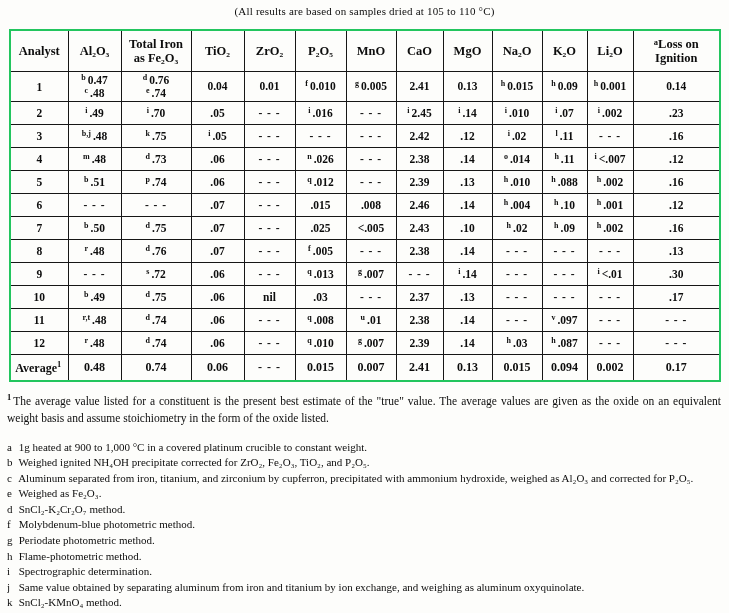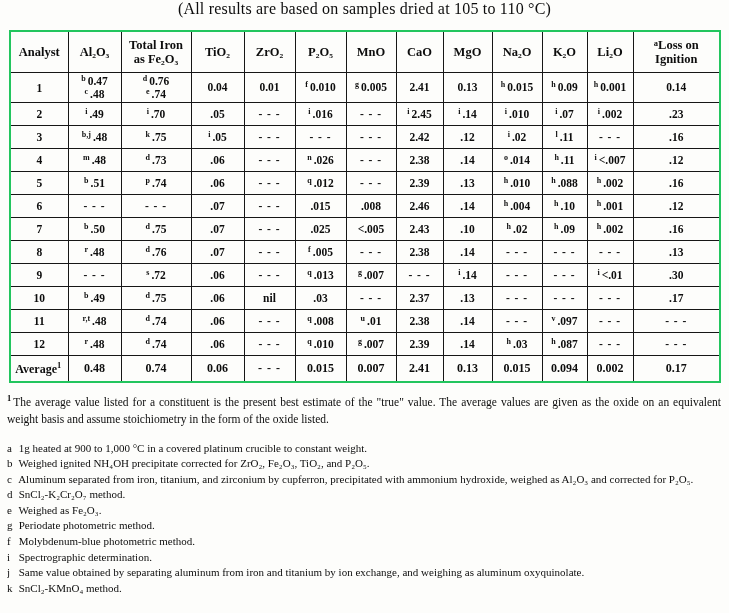--- a/index.html
+++ b/index.html
@@ -1,21 +1,21 @@
 <!DOCTYPE html>
 <html><head>
 <meta charset="utf-8">
 <style>
   html,body{margin:0;padding:0;background:#ffffff;}
   .page{
     position:relative;width:729px;height:613px;overflow:hidden;
     background:#fdfdfb;color:#0d0d0d;
     font-family:"Liberation Serif","DejaVu Serif",serif;
   }
-  .doc-title{text-align:center;font-size:16px;letter-spacing:.2px;}
+  .doc-title{text-align:center;font-size:11px;padding-top:5px;letter-spacing:.2px;}
   table.results{
     border-collapse:collapse;table-layout:fixed;width:712px;
     margin:12px 0 0 9px;border:2px solid #22c55e;
   }
   table.results th,table.results td{
     border:1px solid #161616;text-align:center;vertical-align:middle;padding:0 1px;
   }
   table.results th{
     font-size:12.5px;font-weight:bold;height:40px;line-height:1.12;white-space:pre-line;
   }
@@ -585,21 +585,22 @@
         </tr>
       </tbody>
   </table>
 
   <div class="fn1"><sup class="hm">1</sup><span>The average value listed for a constituent is the present best estimate of the "true" value.  The average values are given as the oxide on an equivalent weight basis and assume stoichiometry in the form of the oxide listed.</span></div>
 
   <div class="fns">
       <div class="fn"><span class="fn-m">a</span><span> 1g heated at 900 to 1,000 °C in a covered platinum crucible to constant weight.</span></div>
       <div class="fn"><span class="fn-m">b</span><span> Weighed ignited NH₄OH precipitate corrected for ZrO₂, Fe₂O₃, TiO₂, and P₂O₅.</span></div>
       <div class="fn"><span class="fn-m">c</span><span> Aluminum separated from iron, titanium, and zirconium by cupferron, precipitated with ammonium hydroxide, weighed as Al₂O₃ and corrected for P₂O₅.</span></div>
+      <div class="fn"><span class="fn-m">e</span><span> Weighed as Fe₂O₃.</span></div>
       <div class="fn"><span class="fn-m">d</span><span> SnCl₂-K₂Cr₂O₇ method.</span></div>
-      <div class="fn"><span class="fn-m">e</span><span> Weighed as Fe₂O₃.</span></div>
+      <div class="fn"><span class="fn-m">f</span><span> Molybdenum-blue photometric method.</span></div>
       <div class="fn"><span class="fn-m">g</span><span> Periodate photometric method.</span></div>
-      <div class="fn"><span class="fn-m">f</span><span> Molybdenum-blue photometric method.</span></div>
+      <div class="fn"><span class="fn-m">h</span><span> Flame-photometric method.</span></div>
       <div class="fn"><span class="fn-m">i</span><span> Spectrographic determination.</span></div>
       <div class="fn"><span class="fn-m">j</span><span> Same value obtained by separating aluminum from iron and titanium by ion exchange, and weighing as aluminum oxyquinolate.</span></div>
       <div class="fn"><span class="fn-m">k</span><span> SnCl₂-KMnO₄ method.</span></div>
     </div>
 </div>
 
 </body></html>

